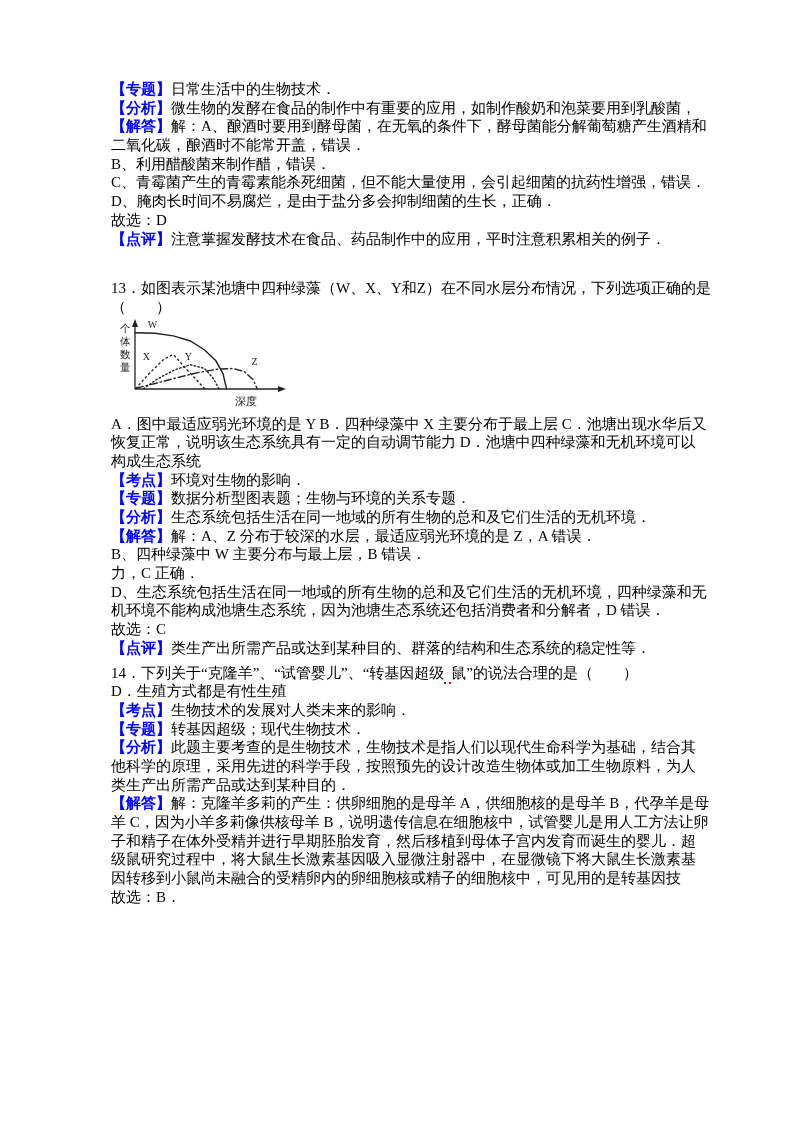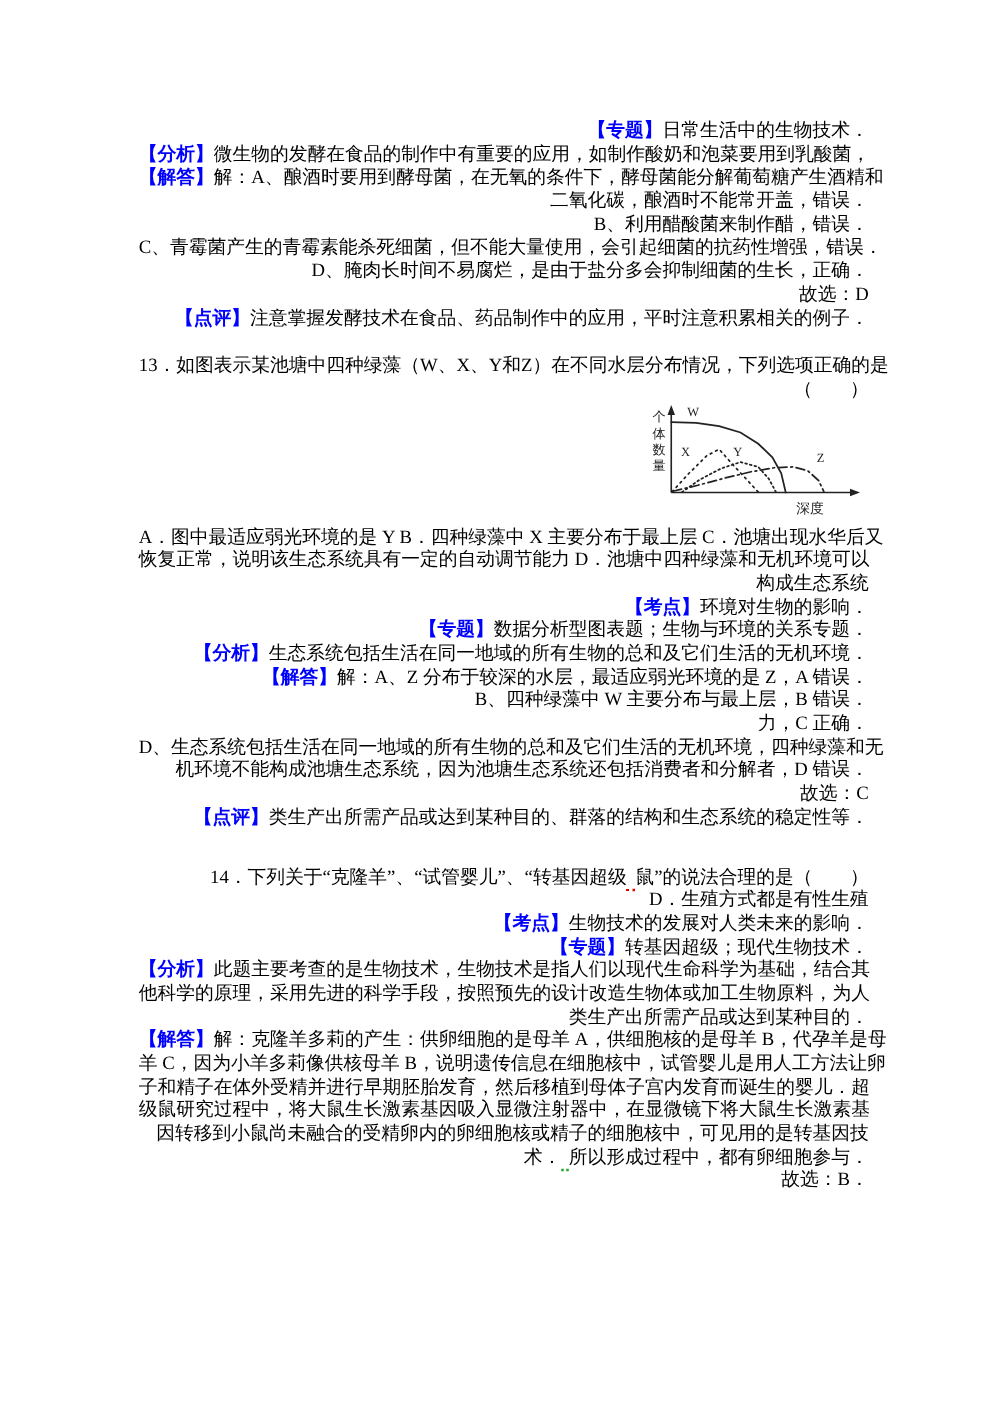--- a/index.html
+++ b/index.html
@@ -1,27 +1,27 @@
 <!DOCTYPE html>
 <html style="--tag-color: #0000ff; --spell-red: #e00000; --spell-green: #22aa22;"><head>
 <meta charset="utf-8">
 <style>
   html,body{margin:0;padding:0;}
   body{
     width:794px;height:1123px;background:#ffffff;position:relative;overflow:hidden;
     font-family:"Liberation Serif","DejaVu Serif",serif;
     font-size:15px;color:#000;
   }
-  .doc{position:absolute;left:111px;top:96px;width:584px;text-align:right;}
+  .doc{position:absolute;left:111px;top:80px;width:584px;}
   .block{margin:0;}
   .line{line-height:18.7px;height:18.7px;white-space:nowrap;}
   .tag{color:var(--tag-color,#0000ff);font-weight:bold;}
-  .b-q13-stem{margin-top:20px;}
+  .b-q13-stem{margin-top:31px;}
   .b-q13-figure{margin-left:2px;}
-  .b-q14{margin-top:29px;}
+  .b-q14{margin-top:6px;}
   .mark-red{display:inline-block;width:7px;border-bottom:2px dotted var(--spell-red,#e00000);}
   .mark-green{display:inline-block;width:6px;border-bottom:2px dotted var(--spell-green,#22aa22);}
   svg text{font-family:"Liberation Serif","DejaVu Serif",serif;}
 </style>
 </head>
 <body style="background: rgb(255, 255, 255); color: rgb(0, 0, 0);">
 
 <div class="doc">
     <div class="block b-q12-answer">
       <div class="line"><span class="tag">【专题】</span><span>日常生活中的生物技术．</span></div>
@@ -78,16 +78,15 @@
       <div class="line"><span class="tag">【考点】</span><span>生物技术的发展对人类未来的影响．</span></div>
       <div class="line"><span class="tag">【专题】</span><span>转基因超级；现代生物技术．</span></div>
       <div class="line"><span class="tag">【分析】</span><span>此题主要考查的是生物技术，生物技术是指人们以现代生命科学为基础，结合其</span></div>
       <div class="line"><span>他科学的原理，采用先进的科学手段，按照预先的设计改造生物体或加工生物原料，为人</span></div>
       <div class="line"><span>类生产出所需产品或达到某种目的．</span></div>
       <div class="line"><span class="tag">【解答】</span><span>解：克隆羊多莉的产生：供卵细胞的是母羊 A，供细胞核的是母羊 B，代孕羊是母</span></div>
       <div class="line"><span>羊 C，因为小羊多莉像供核母羊 B，说明遗传信息在细胞核中，试管婴儿是用人工方法让卵</span></div>
       <div class="line"><span>子和精子在体外受精并进行早期胚胎发育，然后移植到母体子宫内发育而诞生的婴儿．超</span></div>
       <div class="line"><span>级鼠研究过程中，将大鼠生长激素基因吸入显微注射器中，在显微镜下将大鼠生长激素基</span></div>
       <div class="line"><span>因转移到小鼠尚未融合的受精卵内的卵细胞核或精子的细胞核中，可见用的是转基因技</span></div>
-      <div class="line"><span>术．</span><span class="mark-green">&nbsp;</span><span>所以形成过程中，都有卵细胞参与．</span></div>
       <div class="line"><span>故选：B．</span></div>
     </div>
   </div>
 
 </body></html>

